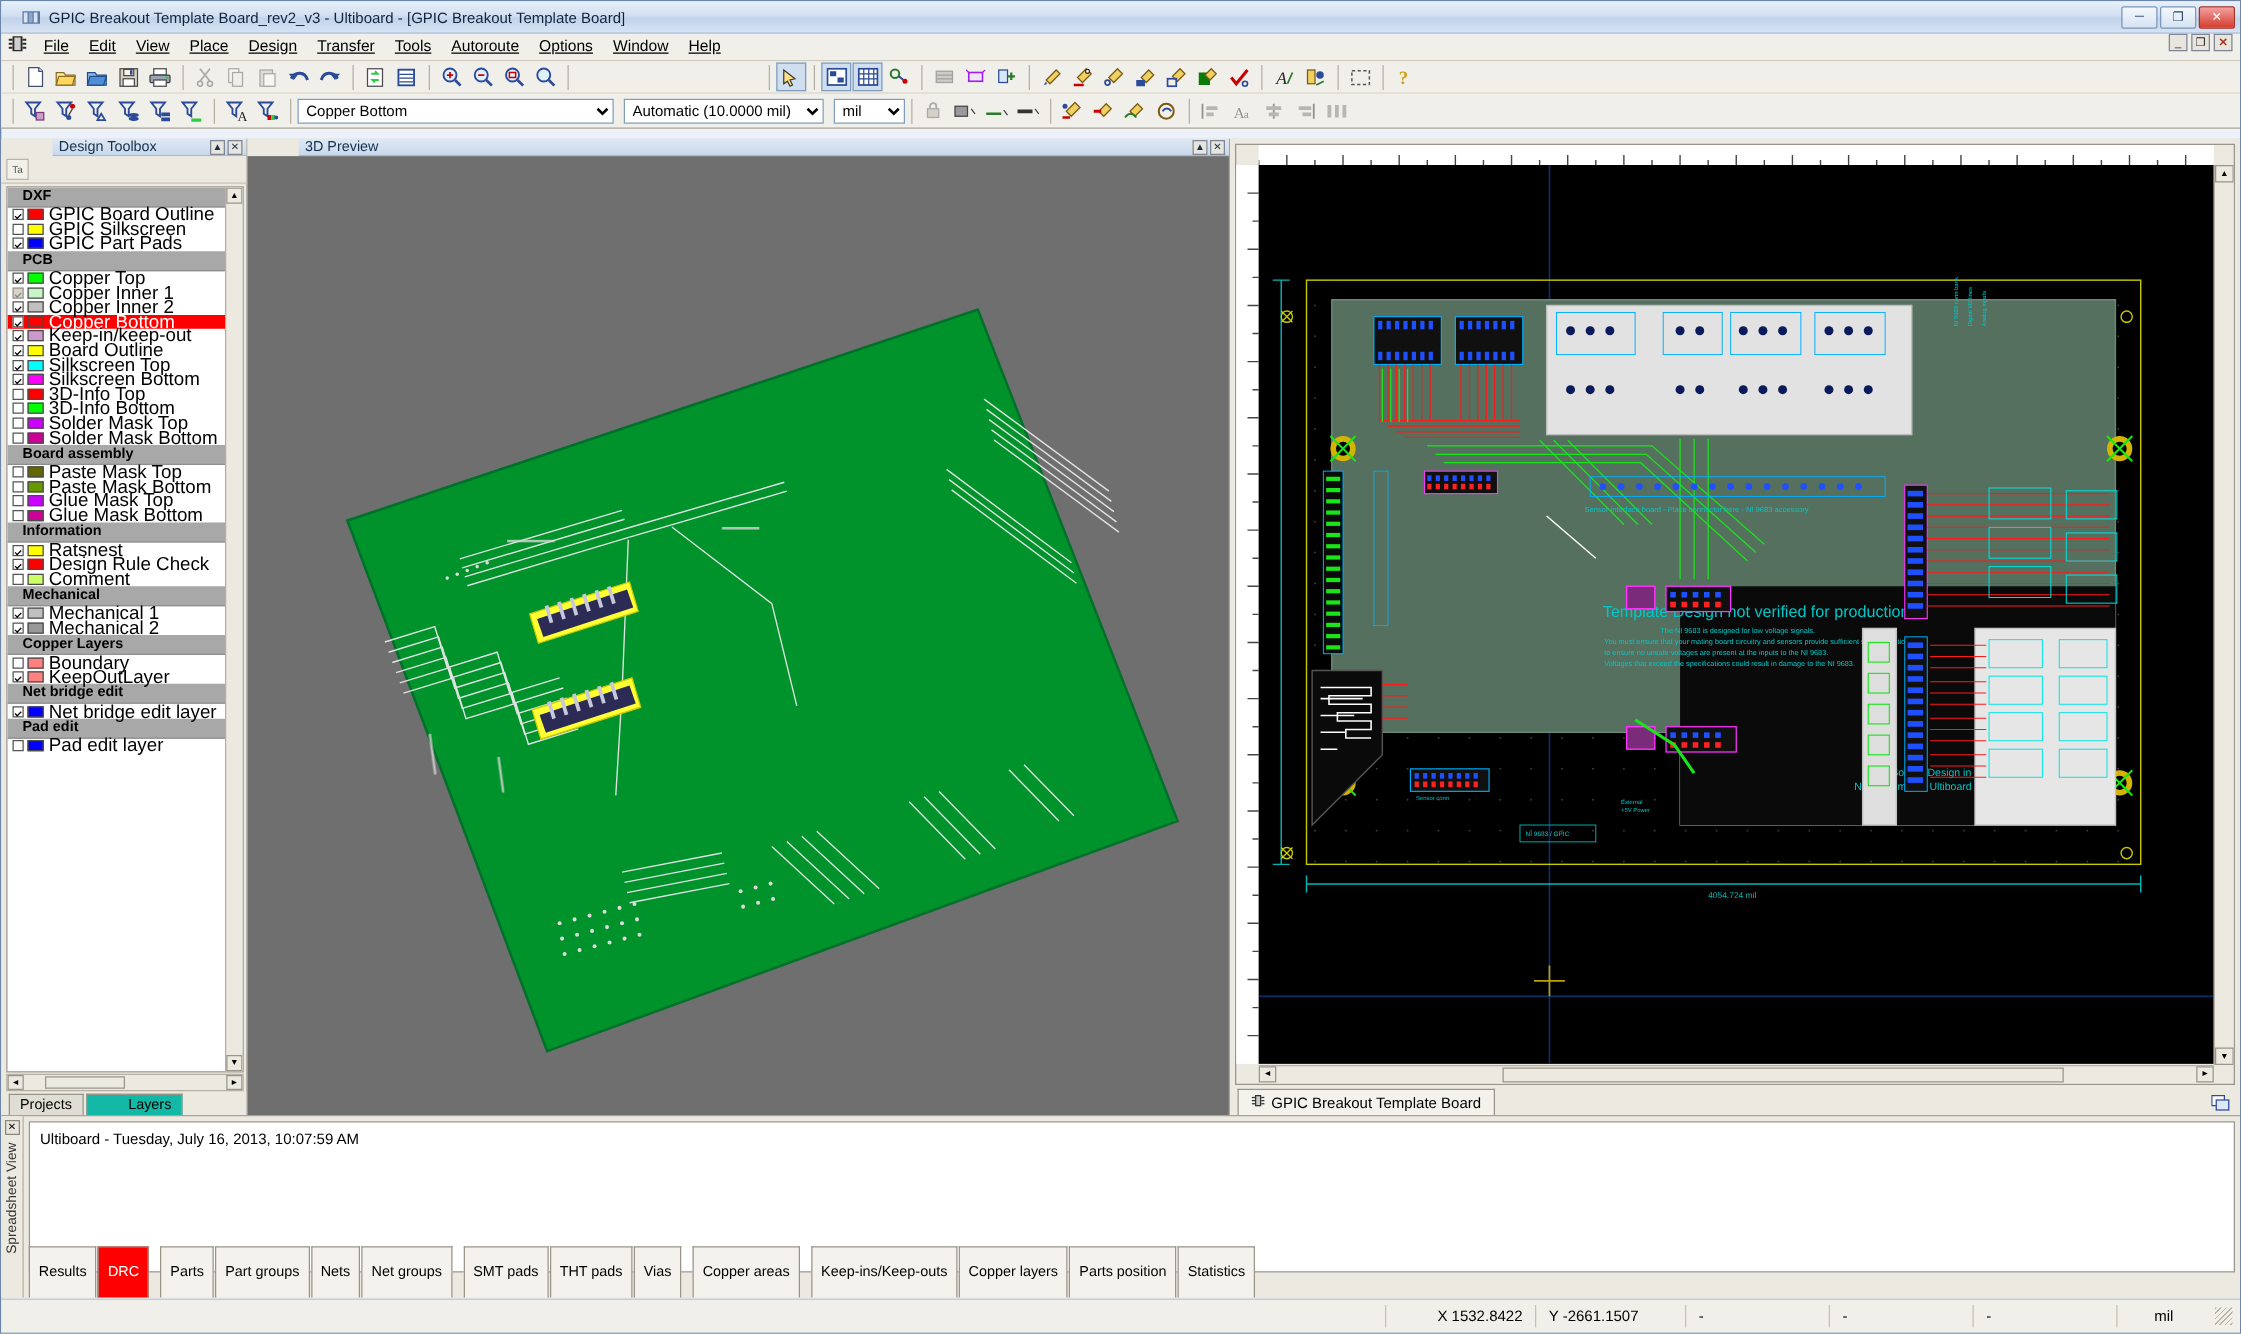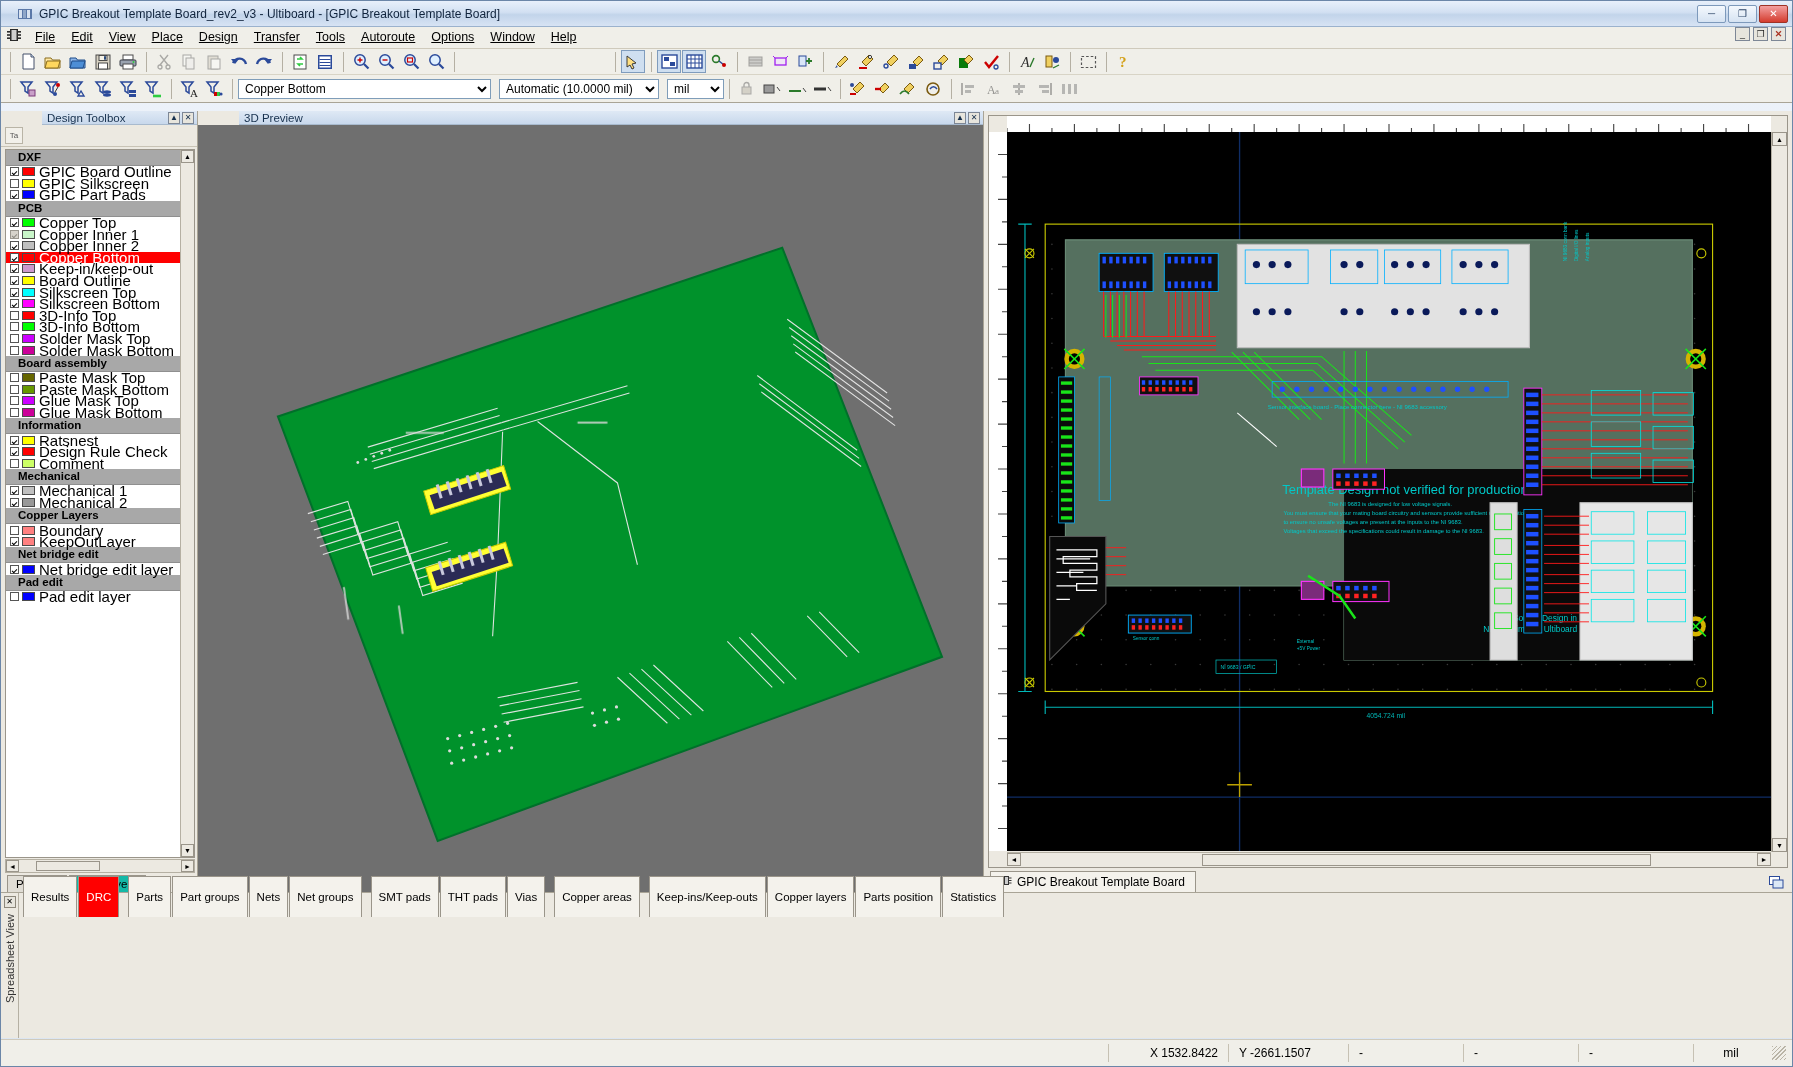--- a/index.html
+++ b/index.html
@@ -1847,20 +1847,23 @@
       </div>
     </div>
   </div>
 
   <div class="sheet">
     <div class="sheet-side">
       <span class="sheet-x">✕</span>
       <span class="vlabel">Spreadsheet View</span>
     </div>
     <div class="sheet-main">
+      <div class="sheet-box">
+        <span>Ultiboard  -  Tuesday, July 16, 2013, 10:07:59 AM</span>
+      </div>
       <div class="sheet-tabs" id="sheet-tabs">
           <span class="sh-tab">Results</span>
           <span class="sh-tab active">DRC</span>
           <span class="sh-gap"></span>
           <span class="sh-tab">Parts</span>
           <span class="sh-tab">Part groups</span>
           <span class="sh-tab">Nets</span>
           <span class="sh-tab">Net groups</span>
           <span class="sh-gap"></span>
           <span class="sh-tab">SMT pads</span>

